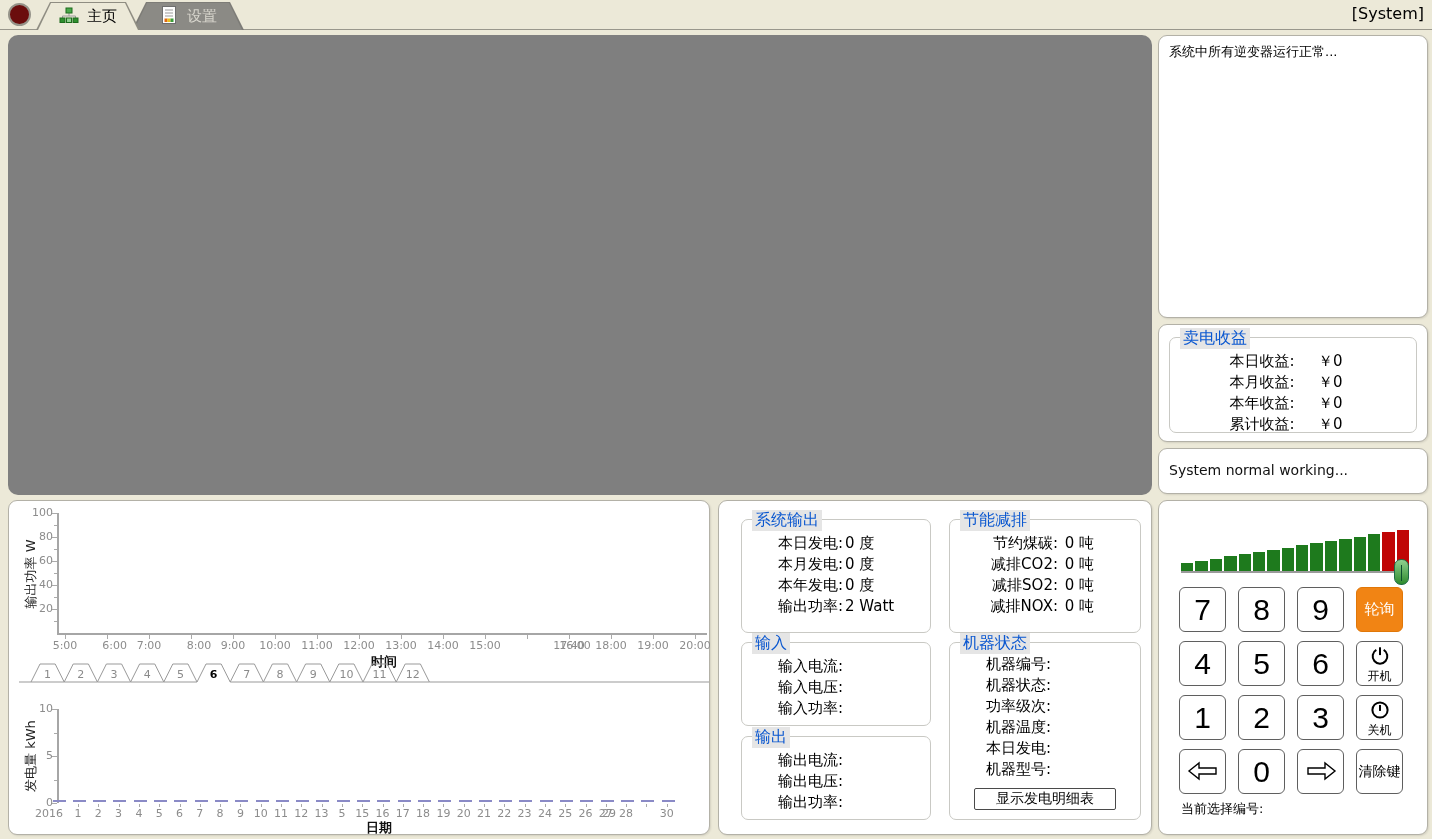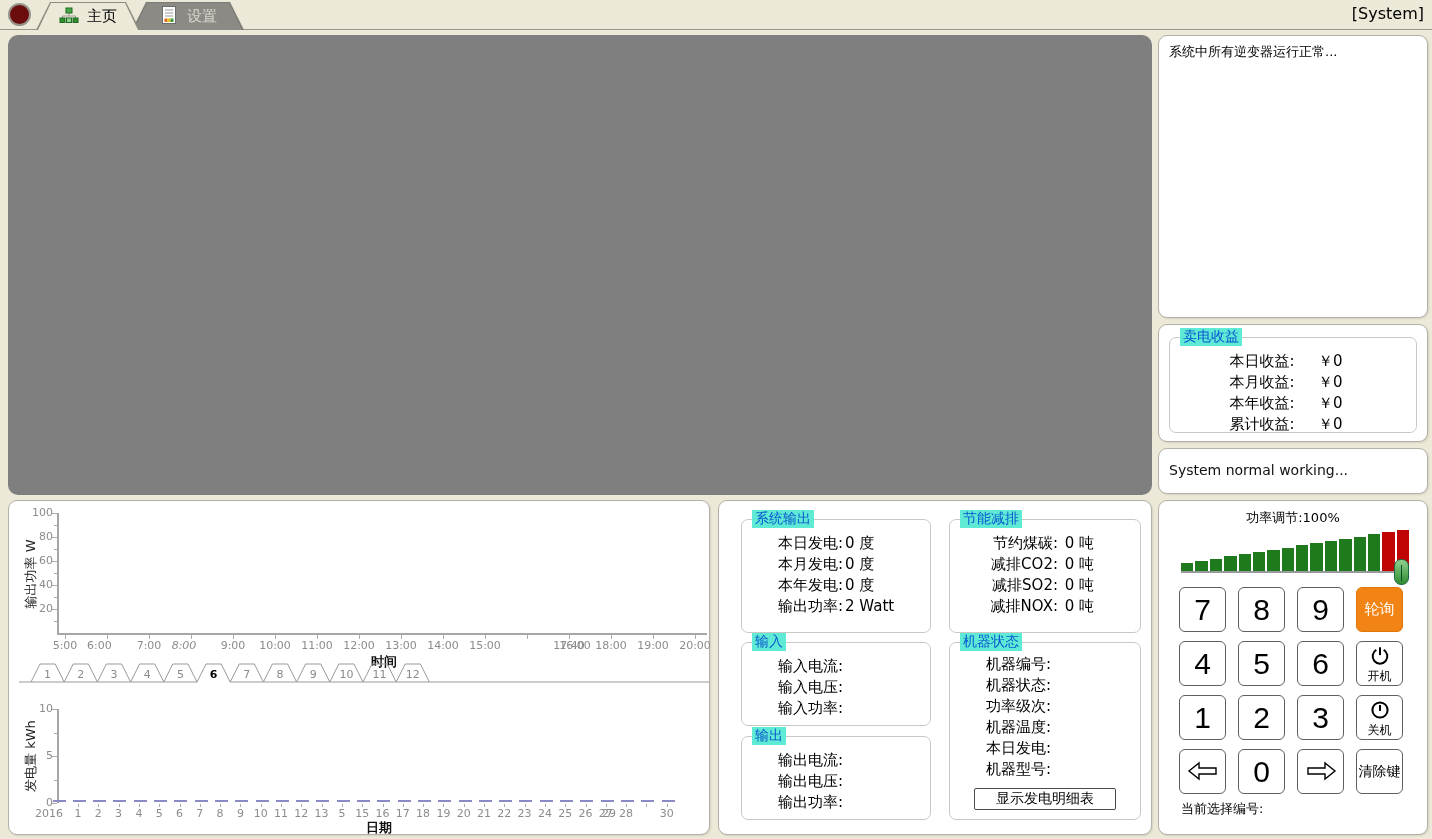--- a/index.html
+++ b/index.html
@@ -35,22 +35,22 @@
   .inv-status { margin:7px 10px 4px 10px; font-size:13px; }
   .inv-table { position:absolute; left:8px; top:27px; right:8px; bottom:8px;
                border:1px solid #9b9b97; background:#fff; }
   .inv-thead { display:flex; height:22px; background:linear-gradient(#ffffff,#ecebe3);
                border-bottom:1px solid #c6c4ba; }
   .inv-th { font-weight:bold; font-size:13px; text-align:center; line-height:21px;
             border-right:1px solid #d2d0c8; }
   .inv-th:last-child { border-right:none; }
   
   .fieldset { position:absolute; border:1px solid #c9c9c4; border-radius:7px; }
-  .legend { position:absolute; top:-10px; left:10px; background:#5eead4; padding:0 3px;
-            color:#0a57d0; font-size:14px; white-space:nowrap; }
+  .legend { position:absolute; top:-10px; left:10px; background:#e5e5e5; padding:0 3px;
+            color:#0a57d0; font-size:16px; white-space:nowrap; }
   .kv { display:flex; font-size:15px; line-height:21px; }
   .kv .k { white-space:pre; } .kv .v { white-space:pre; padding-left:2px; }
   .rows-pad { padding-top:13px; }
   
   .revenue-panel { left:1158px; top:324px; width:270px; height:118px; }
   .revenue-fs { left:10px; top:12px; right:10px; bottom:8px; }
   .revenue-fs .kv { justify-content:center; }
   .revenue-fs .k { width:108px; text-align:center; }
   .revenue-fs .v { width:62px; text-align:left; }
   
@@ -168,21 +168,20 @@
         </div>
       </div>
   </div>
 </div>
 
 <div class="panel msg-panel">
   <div class="msg-text">System normal working...</div>
 </div>
 
 <div class="panel keypad-panel">
-  <div class="pw-title">功率调节:100%</div>
   <div class="bars" id="power-bars">
       <div class="bar" style="height: 8px; background: rgb(30, 122, 29);"></div>
       <div class="bar" style="height: 10px; background: rgb(30, 122, 29);"></div>
       <div class="bar" style="height: 12px; background: rgb(30, 122, 29);"></div>
       <div class="bar" style="height: 15px; background: rgb(30, 122, 29);"></div>
       <div class="bar" style="height: 17px; background: rgb(30, 122, 29);"></div>
       <div class="bar" style="height: 19px; background: rgb(30, 122, 29);"></div>
       <div class="bar" style="height: 21px; background: rgb(30, 122, 29);"></div>
       <div class="bar" style="height: 23px; background: rgb(30, 122, 29);"></div>
       <div class="bar" style="height: 26px; background: rgb(30, 122, 29);"></div>
@@ -254,25 +253,25 @@
       <div class="tick-mark" style="left: 43px; top: 83.5px; width: 5px; height: 1px;"></div>
       <div class="tick-lab" style="left: 14px; top: 101px; width: 30px; text-align: right;">20</div>
       <div class="tick-mark" style="left: 43px; top: 107.5px; width: 5px; height: 1px;"></div>
       <div class="tick-mark" style="left: 45px; top: 24px; width: 3px; height: 1px;"></div>
       <div class="tick-mark" style="left: 45px; top: 48px; width: 3px; height: 1px;"></div>
       <div class="tick-mark" style="left: 45px; top: 72px; width: 3px; height: 1px;"></div>
       <div class="tick-mark" style="left: 45px; top: 96px; width: 3px; height: 1px;"></div>
       <div class="tick-mark" style="left: 45px; top: 120px; width: 3px; height: 1px;"></div>
       <div class="tick-lab" style="left: 36px; top: 138px; width: 40px; text-align: center;">5:00</div>
       <div class="tick-mark" style="left: 56px; top: 134px; width: 1px; height: 4px;"></div>
-      <div class="tick-lab" style="left: 78px; top: 138px; width: 40px; text-align: left;">6:00</div>
+      <div class="tick-lab" style="left: 78px; top: 138px; width: 40px; text-align: right;">6:00</div>
       <div class="tick-mark" style="left: 98px; top: 134px; width: 1px; height: 4px;"></div>
       <div class="tick-lab" style="left: 120px; top: 138px; width: 40px; text-align: center;">7:00</div>
       <div class="tick-mark" style="left: 140px; top: 134px; width: 1px; height: 4px;"></div>
-      <div class="tick-lab" style="left: 155px; top: 138px; width: 40px; text-align: center; font-style: italic;">8:00</div>
+      <div class="tick-lab" style="left: 170px; top: 138px; width: 40px; text-align: center;">8:00</div>
       <div class="tick-mark" style="left: 182px; top: 134px; width: 1px; height: 4px;"></div>
       <div class="tick-lab" style="left: 204px; top: 138px; width: 40px; text-align: center;">9:00</div>
       <div class="tick-mark" style="left: 224px; top: 134px; width: 1px; height: 4px;"></div>
       <div class="tick-lab" style="left: 246px; top: 138px; width: 40px; text-align: center;">10:00</div>
       <div class="tick-mark" style="left: 266px; top: 134px; width: 1px; height: 4px;"></div>
       <div class="tick-lab" style="left: 288px; top: 138px; width: 40px; text-align: center;">11:00</div>
       <div class="tick-mark" style="left: 308px; top: 134px; width: 1px; height: 4px;"></div>
       <div class="tick-lab" style="left: 330px; top: 138px; width: 40px; text-align: center;">12:00</div>
       <div class="tick-mark" style="left: 350px; top: 134px; width: 1px; height: 4px;"></div>
       <div class="tick-lab" style="left: 372px; top: 138px; width: 40px; text-align: center;">13:00</div>

